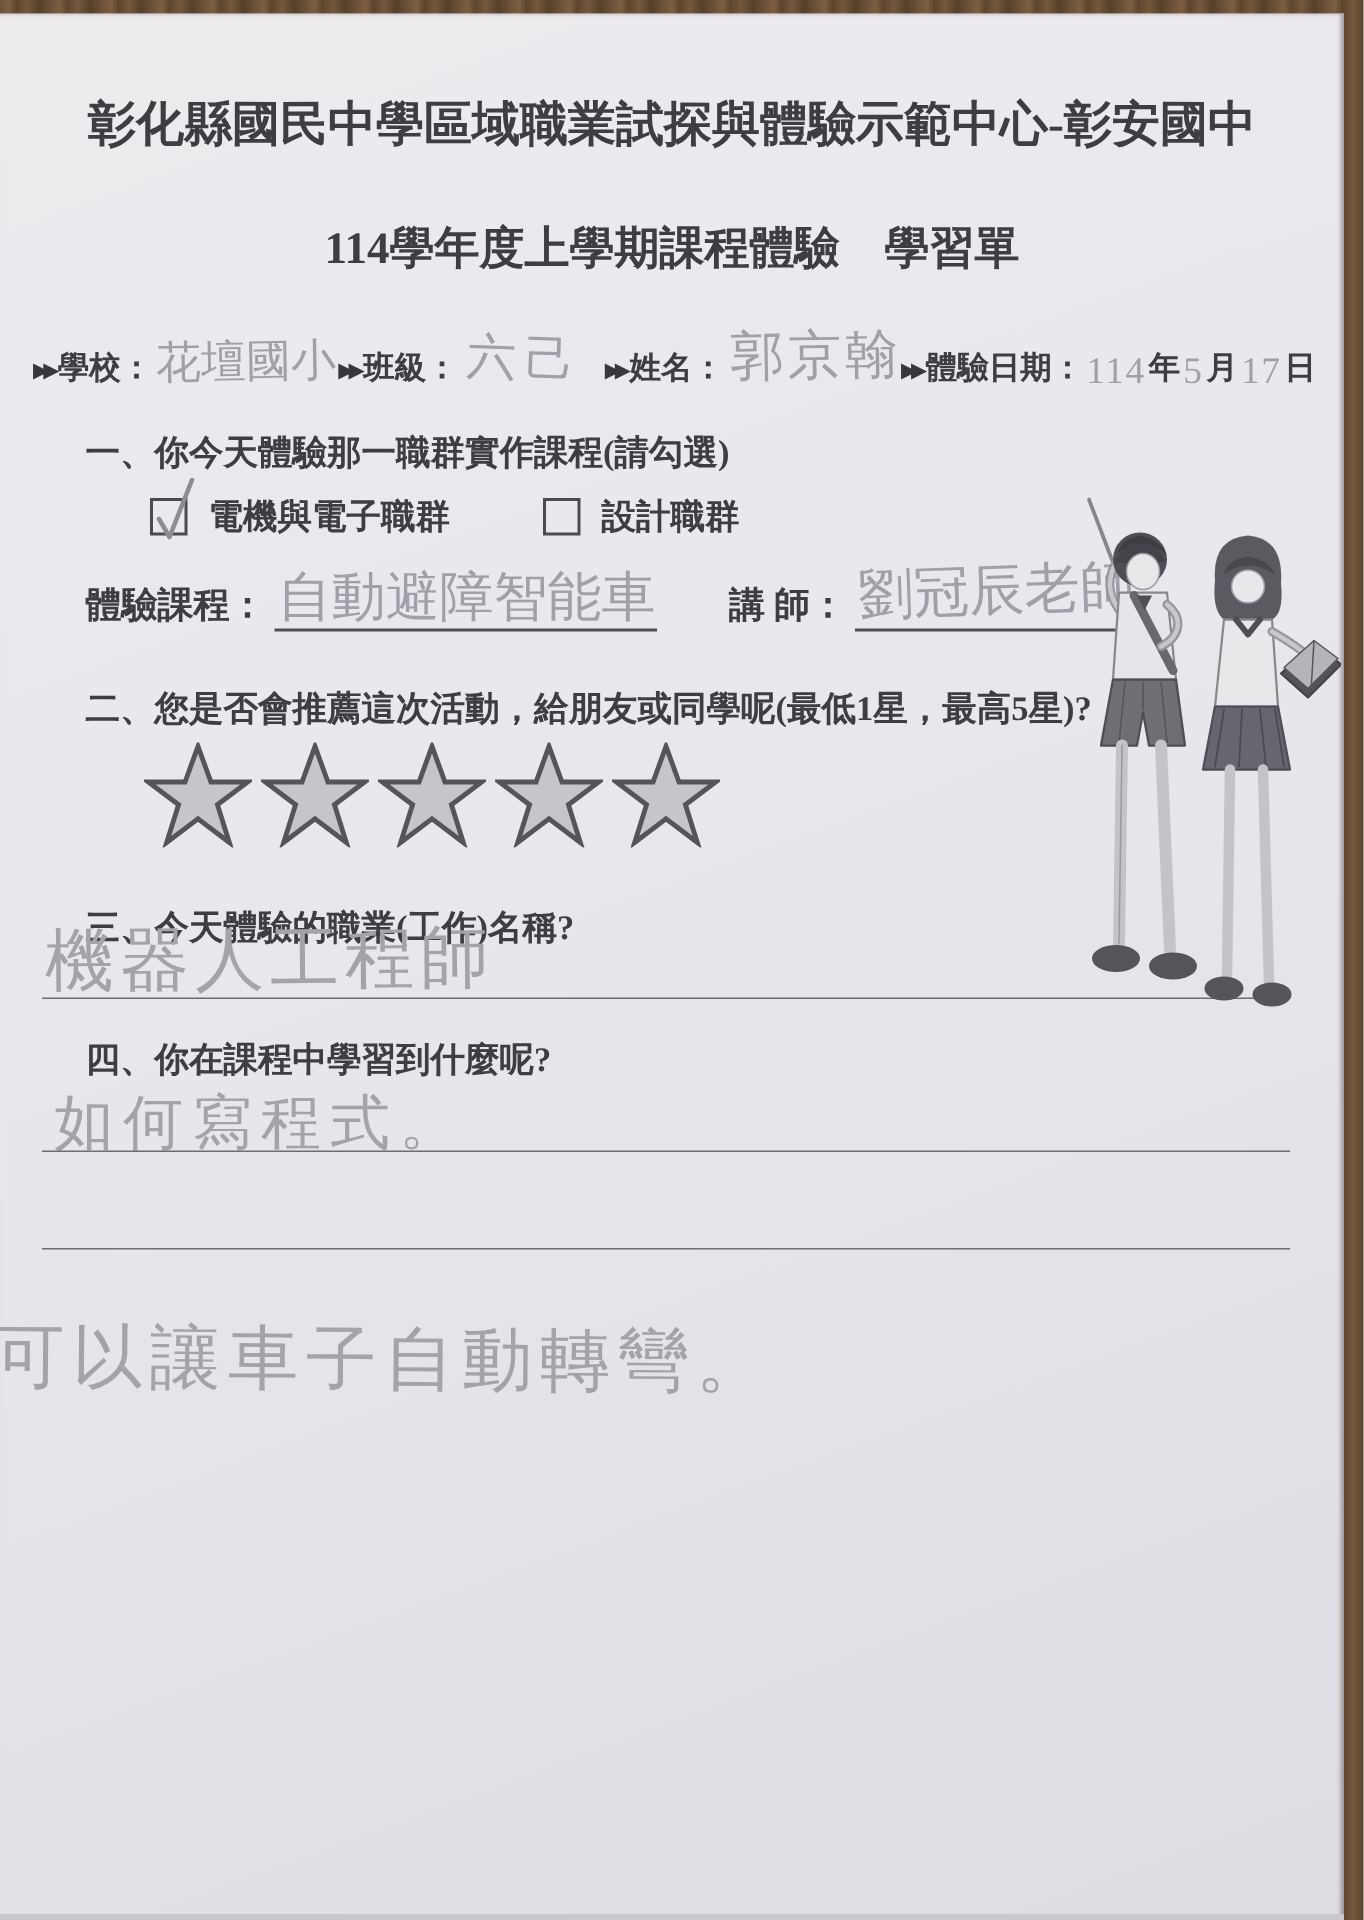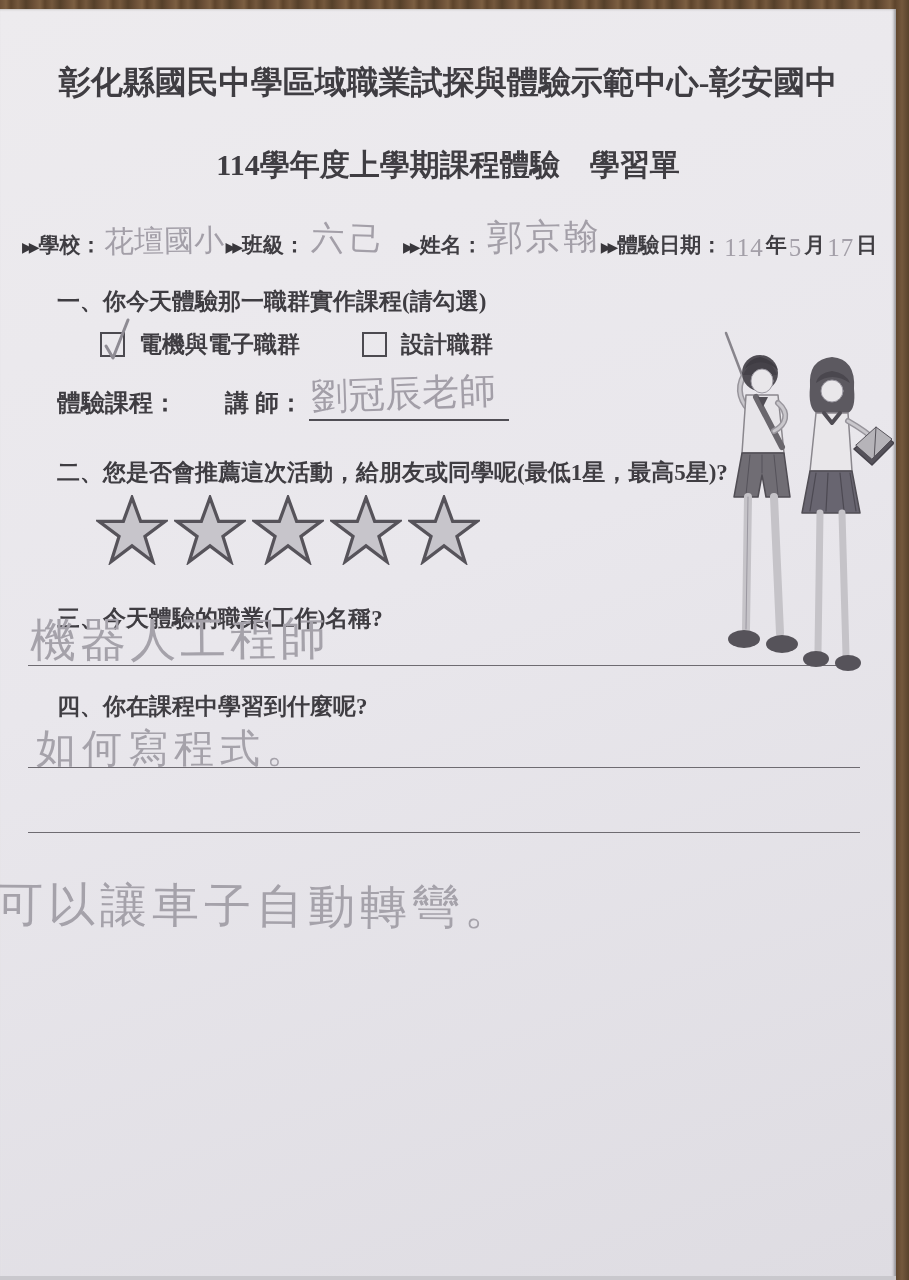--- a/index.html
+++ b/index.html
@@ -124,20 +124,23 @@
     </span>
     <span class="opt-label">電機與電子職群</span>
     <span class="cbox opt2">
       
     </span>
     <span class="opt-label">設計職群</span>
   </div>
 
   <div class="abs printed courserow">
     <span>體驗課程：</span>
+    <span class="u-line u-course">
+      <span class="hand">自動避障智能車</span>
+    </span>
     <span class="teacher-lbl">講 師：</span>
     <span class="u-line u-teacher">
       <span class="hand">劉冠辰老師</span>
     </span>
   </div>
 
   <div class="abs printed q-prompt q2-prompt">二、您是否會推薦這次活動，給朋友或同學呢(最低1星，最高5星)?</div>
 
   <div class="abs stars">
       <svg viewBox="0 0 100 96" class="star">

